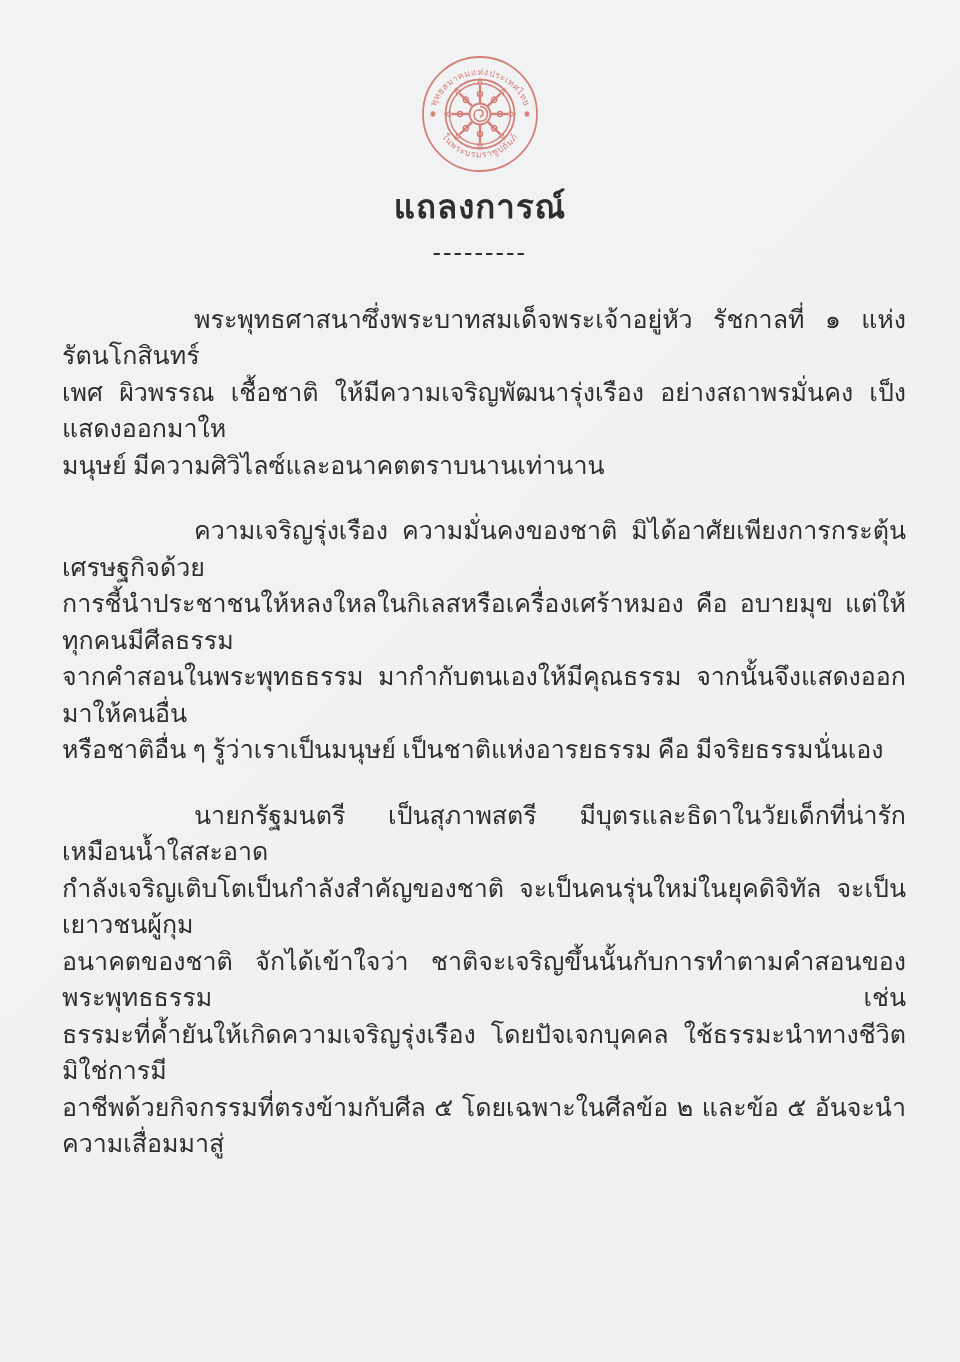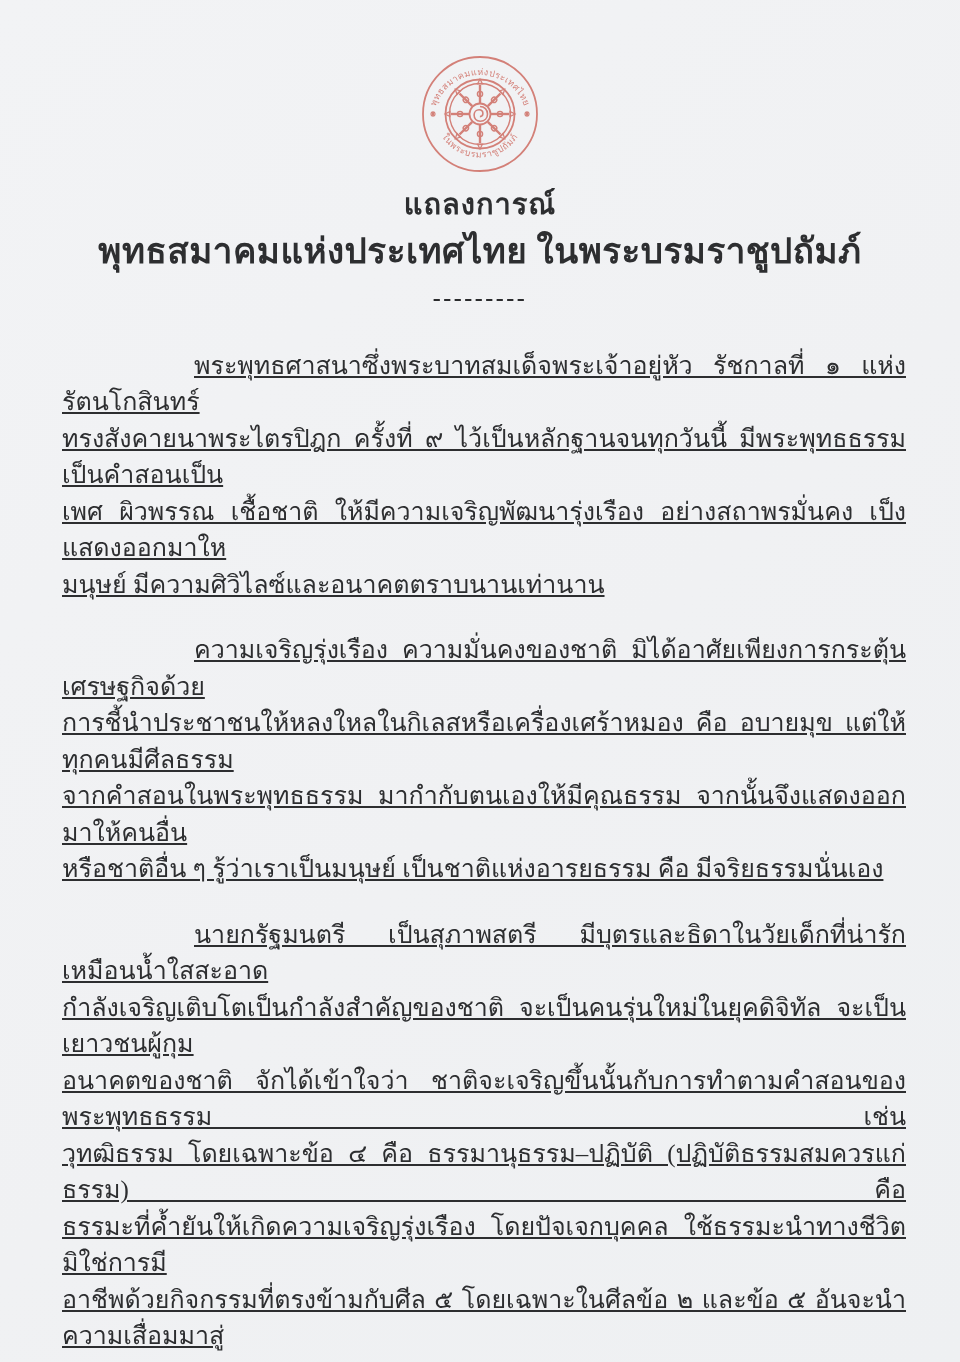--- a/index.html
+++ b/index.html
@@ -22,21 +22,21 @@
     justify-content: center;
   }
   .seal-wrap svg {
     opacity: 0.82;
   }
   .title-block {
     text-align: center;
     margin-top: 12px;
   }
   .doc-title {
-    font-size: 29px;
+    font-size: 33px;
     font-weight: 700;
     letter-spacing: 1px;
     line-height: 1.3;
   }
   .doc-subtitle {
     font-size: 35px;
     font-weight: 700;
     letter-spacing: 0.5px;
     line-height: 1.35;
     margin-top: 4px;
@@ -48,21 +48,20 @@
     margin-top: 10px;
     color: #2a2b2d;
   }
   .doc-body {
     margin: 36px 54px 0 62px;
     font-size: 25px;
     line-height: 36.5px;
   }
   .para {
     margin-bottom: 29px;
-    text-decoration: underline;
   }
   .para:last-child { margin-bottom: 0; }
   .line {
     text-align: justify;
     text-align-last: justify;
     white-space: normal;
   }
   .para .line:first-child {
     text-indent: 132px;
   }
@@ -143,40 +142,37 @@
         <textPath href="#arcTop" startOffset="50%" text-anchor="middle">พุทธสมาคมแห่งประเทศไทย</textPath>
       </text>
       <text font-size="9" fill="#cd685e" stroke="none" letter-spacing="0.6" font-family="Liberation Serif, DejaVu Serif, serif">
         <textPath href="#arcBottom" startOffset="50%" text-anchor="middle">ในพระบรมราชูปถัมภ์</textPath>
       </text>
     </svg>
   </div>
 
   <div class="title-block">
     <div class="doc-title">แถลงการณ์</div>
-    <div class="doc-subtitle">พุทธสมาคมแห่งประเทศไทย ในพระบรมราชูปถัมภ์</div>
     <div class="divider">---------</div>
   </div>
 
   <div class="doc-body">
       <div class="para">
         <div class="line">พระพุทธศาสนาซึ่งพระบาทสมเด็จพระเจ้าอยู่หัว รัชกาลที่ ๑ แห่งรัตนโกสินทร์</div>
-        <div class="line">ทรงสังคายนาพระไตรปิฎก ครั้งที่ ๙ ไว้เป็นหลักฐานจนทุกวันนี้ มีพระพุทธธรรมเป็นคำสอนเป็น</div>
         <div class="line">เพศ ผิวพรรณ เชื้อชาติ ให้มีความเจริญพัฒนารุ่งเรือง อย่างสถาพรมั่นคง เป็งแสดงออกมาให</div>
         <div class="line">มนุษย์ มีความศิวิไลซ์และอนาคตตราบนานเท่านาน</div>
       </div>
       <div class="para">
         <div class="line">ความเจริญรุ่งเรือง ความมั่นคงของชาติ มิได้อาศัยเพียงการกระตุ้นเศรษฐกิจด้วย</div>
         <div class="line">การชี้นำประชาชนให้หลงใหลในกิเลสหรือเครื่องเศร้าหมอง คือ อบายมุข แต่ให้ทุกคนมีศีลธรรม</div>
         <div class="line">จากคำสอนในพระพุทธธรรม มากำกับตนเองให้มีคุณธรรม จากนั้นจึงแสดงออกมาให้คนอื่น</div>
         <div class="line">หรือชาติอื่น ๆ รู้ว่าเราเป็นมนุษย์ เป็นชาติแห่งอารยธรรม คือ มีจริยธรรมนั่นเอง</div>
       </div>
       <div class="para">
         <div class="line">นายกรัฐมนตรี เป็นสุภาพสตรี มีบุตรและธิดาในวัยเด็กที่น่ารักเหมือนน้ำใสสะอาด</div>
         <div class="line">กำลังเจริญเติบโตเป็นกำลังสำคัญของชาติ จะเป็นคนรุ่นใหม่ในยุคดิจิทัล จะเป็นเยาวชนผู้กุม</div>
         <div class="line">อนาคตของชาติ จักได้เข้าใจว่า ชาติจะเจริญขึ้นนั้นกับการทำตามคำสอนของพระพุทธธรรม เช่น</div>
-        <div class="line">วุทฒิธรรม โดยเฉพาะข้อ ๔ คือ ธรรมานุธรรม–ปฏิบัติ (ปฏิบัติธรรมสมควรแก่ธรรม) คือ</div>
         <div class="line">ธรรมะที่ค้ำยันให้เกิดความเจริญรุ่งเรือง โดยปัจเจกบุคคล ใช้ธรรมะนำทางชีวิต มิใช่การมี</div>
         <div class="line">อาชีพด้วยกิจกรรมที่ตรงข้ามกับศีล ๕ โดยเฉพาะในศีลข้อ ๒ และข้อ ๕ อันจะนำความเสื่อมมาสู่</div>
       </div>
     </div>
 
 </div>
 
 </body></html>

